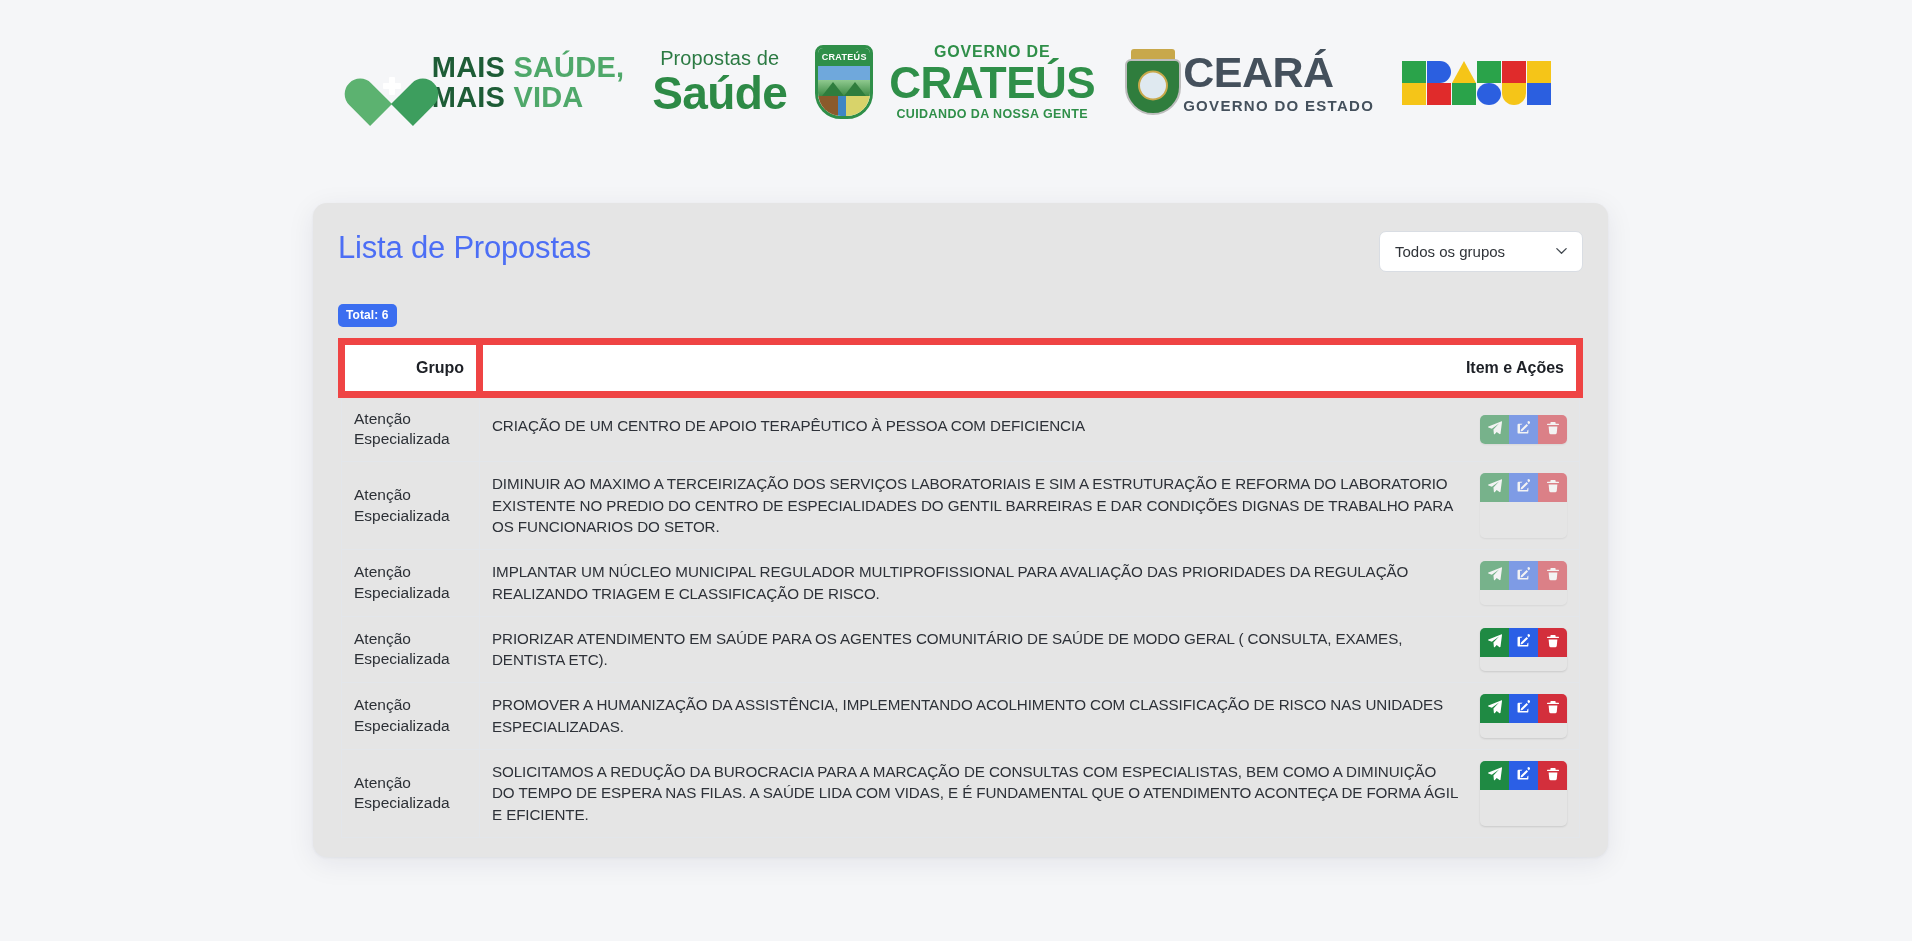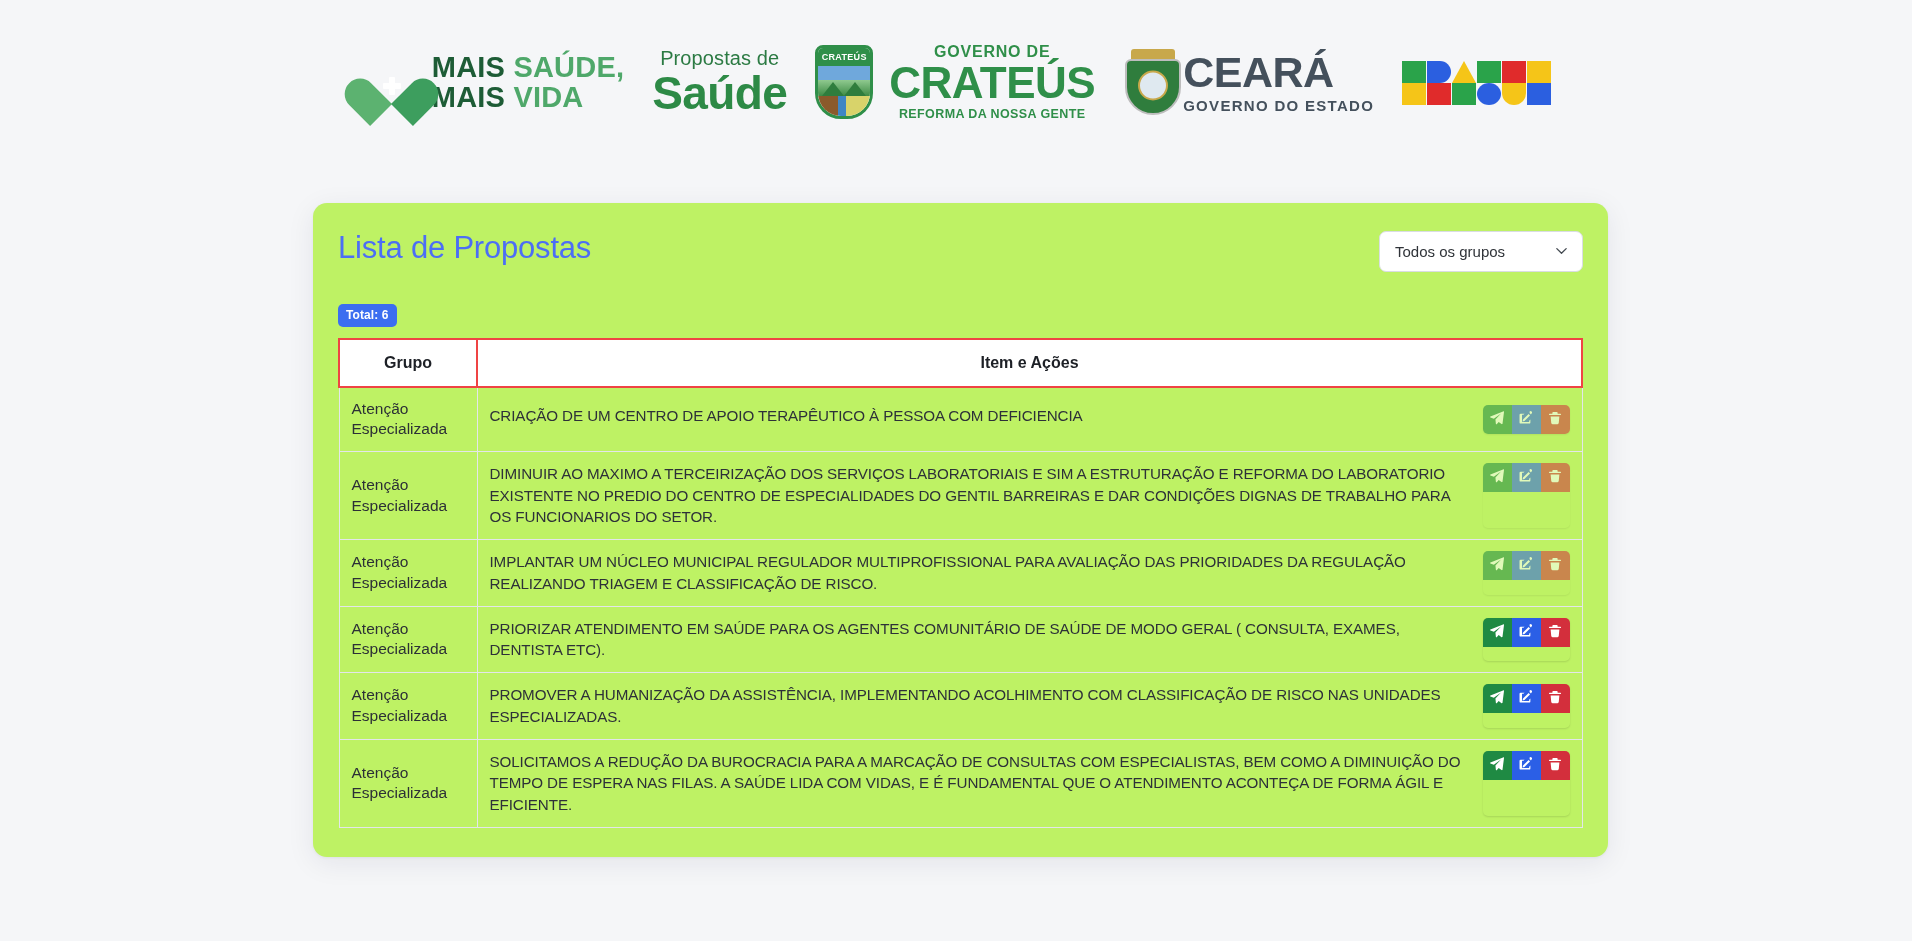--- a/index.html
+++ b/index.html
@@ -159,21 +159,21 @@
   .r-half-circle { border-radius: 0 0 24px 24px; }
   .r-circle { border-radius: 50%; }
   .tri { width: 0; height: 0; border-left: 12px solid transparent; border-right: 12px solid transparent; border-bottom: 22px solid #f5c518; }
   .bl-small { width: 14px; }
 
   
   .card {
     position: absolute;
     left: 313px; top: 203px;
     width: 1295px; height: 654px;
-    background: #bef264;
+    background: #e5e5e5;
     border-radius: 14px;
     box-shadow: 0 6px 28px rgba(20,30,60,0.08), 0 1px 3px rgba(20,30,60,0.05);
     padding: 28px 25px 26px 25px;
   }
   .card-head {
     display: flex; align-items: flex-start; justify-content: space-between;
   }
   .card-title {
     font-size: 31px;
     color: #4c6ef5;
@@ -206,26 +206,26 @@
     letter-spacing: .1px;
   }
 
   table.propostas {
     width: 100%;
     border-collapse: collapse;
     margin-top: 11px;
     table-layout: fixed;
   }
   table.propostas th {
-    text-align: center;
+    text-align: right;
     font-size: 16px;
     font-weight: 700;
     color: #1d2026;
     padding: 14px 12px;
-    border: 2px solid #ef4444;
+    border: 7px solid #ef4444;
     background: #fff;
   }
   table.propostas td {
     border: 1px solid #e3e6ea;
     padding: 11px 12px;
     vertical-align: middle;
     font-size: 15.5px;
     color: #30343a;
   }
   col.c-grupo { width: 138px; }
@@ -297,21 +297,21 @@
     <div class="logo-crateus">
       <div class="brasao-crateus">
         <div class="bc-top">CRATEÚS</div>
         <div class="bc-sky"></div>
         <div class="bc-hills"></div>
         <div class="bc-field"></div>
       </div>
       <div class="crateus-words">
         <div class="cw-top">GOVERNO DE</div>
         <div class="cw-mid">CRATEÚS</div>
-        <div class="cw-bot">REFORMA DA NOSSA GENTE</div>
+        <div class="cw-bot">CUIDANDO DA NOSSA GENTE</div>
       </div>
     </div>
 
     <div class="logo-ceara">
       <div class="brasao-ceara">
         <div class="crown"></div>
         <div class="shield"></div>
       </div>
       <div class="ceara-words">
         <div class="cw1">CEARÁ</div>

